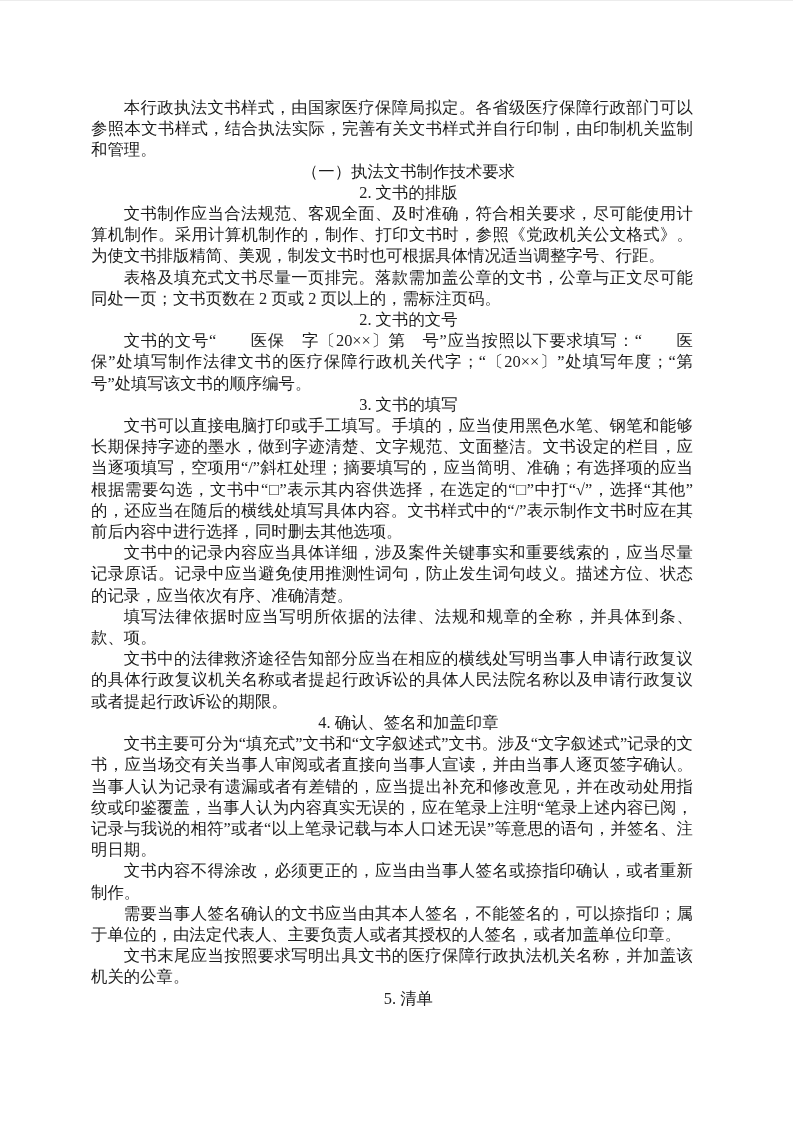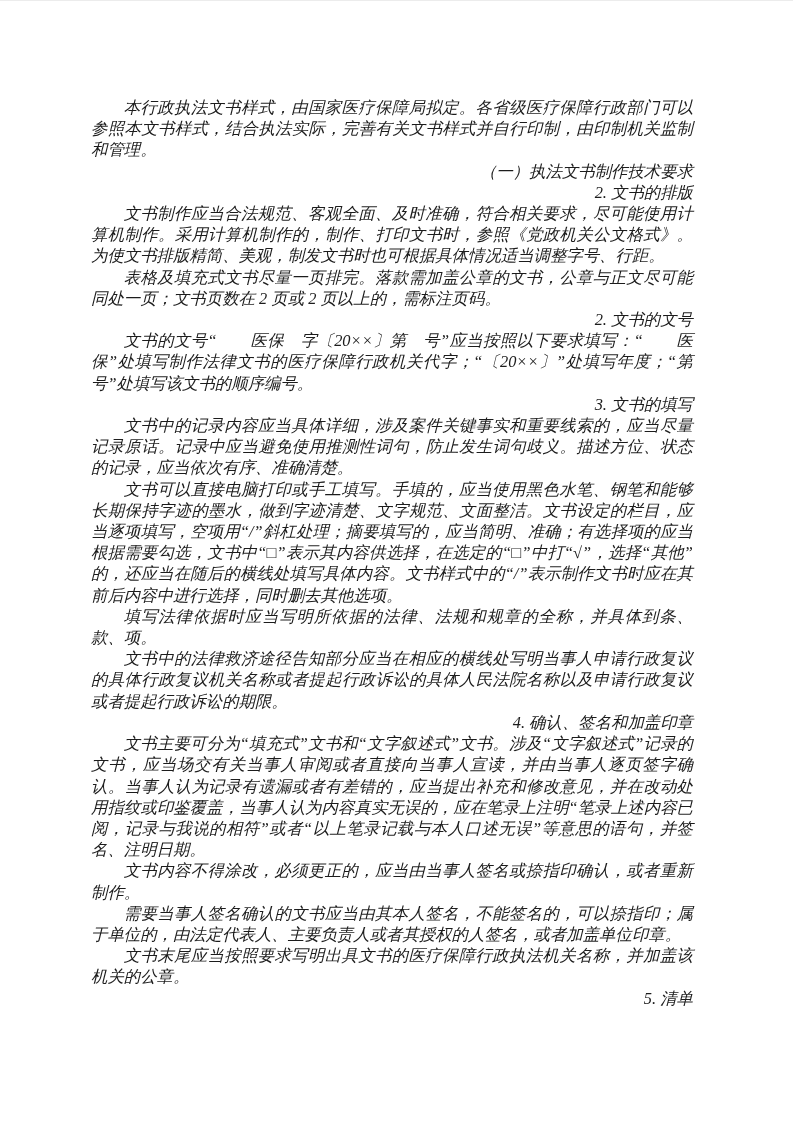--- a/index.html
+++ b/index.html
@@ -10,57 +10,56 @@
   .doc-page {
     position: relative;
     width: 793px;
     height: 1122px;
     margin: 0 auto;
     background: #ffffff;
     border-top: 1px solid #ececec;
     box-sizing: border-box;
     overflow: hidden;
     font-family: "Liberation Serif", "DejaVu Serif", serif;
-    font-style: italic;
   }
   .doc-body {
     position: absolute;
     top: 96px;
     left: 91px;
     width: 602px;
     color: #1c1c1c;
     font-size: 16.4px;
     line-height: 21.2px;
     text-align: justify;
   }
   .doc-body p {
     margin: 0;
     padding: 0;
     text-indent: 2em;
     word-break: break-all;
   }
   .doc-body p.section-heading {
-    text-align: right;
+    text-align: center;
   }
 </style>
 </head>
 <body>
 
 <div class="doc-page">
   <div class="doc-body">
       <p class="body-paragraph">本行政执法文书样式，由国家医疗保障局拟定。各省级医疗保障行政部门可以参照本文书样式，结合执法实际，完善有关文书样式并自行印制，由印制机关监制和管理。</p>
       <p class="section-heading">（一）执法文书制作技术要求</p>
       <p class="section-heading">2. 文书的排版</p>
       <p class="body-paragraph">文书制作应当合法规范、客观全面、及时准确，符合相关要求，尽可能使用计算机制作。采用计算机制作的，制作、打印文书时，参照《党政机关公文格式》。为使文书排版精简、美观，制发文书时也可根据具体情况适当调整字号、行距。</p>
       <p class="body-paragraph">表格及填充式文书尽量一页排完。落款需加盖公章的文书，公章与正文尽可能同处一页；文书页数在 2 页或 2 页以上的，需标注页码。</p>
       <p class="section-heading">2. 文书的文号</p>
       <p class="body-paragraph">文书的文号“　　医保　字〔20××〕第　号”应当按照以下要求填写：“　　医保”处填写制作法律文书的医疗保障行政机关代字；“〔20××〕”处填写年度；“第　号”处填写该文书的顺序编号。</p>
       <p class="section-heading">3. 文书的填写</p>
+      <p class="body-paragraph">文书可以直接电脑打印或手工填写。手填的，应当使用黑色水笔、钢笔和能够长期保持字迹的墨水，做到字迹清楚、文字规范、文面整洁。文书设定的栏目，应当逐项填写，空项用“/”斜杠处理；摘要填写的，应当简明、准确；有选择项的应当根据需要勾选，文书中“□”表示其内容供选择，在选定的“□”中打“√”，选择“其他”的，还应当在随后的横线处填写具体内容。文书样式中的“/”表示制作文书时应在其前后内容中进行选择，同时删去其他选项。</p>
       <p class="body-paragraph">文书中的记录内容应当具体详细，涉及案件关键事实和重要线索的，应当尽量记录原话。记录中应当避免使用推测性词句，防止发生词句歧义。描述方位、状态的记录，应当依次有序、准确清楚。</p>
-      <p class="body-paragraph">文书可以直接电脑打印或手工填写。手填的，应当使用黑色水笔、钢笔和能够长期保持字迹的墨水，做到字迹清楚、文字规范、文面整洁。文书设定的栏目，应当逐项填写，空项用“/”斜杠处理；摘要填写的，应当简明、准确；有选择项的应当根据需要勾选，文书中“□”表示其内容供选择，在选定的“□”中打“√”，选择“其他”的，还应当在随后的横线处填写具体内容。文书样式中的“/”表示制作文书时应在其前后内容中进行选择，同时删去其他选项。</p>
       <p class="body-paragraph">填写法律依据时应当写明所依据的法律、法规和规章的全称，并具体到条、款、项。</p>
       <p class="body-paragraph">文书中的法律救济途径告知部分应当在相应的横线处写明当事人申请行政复议的具体行政复议机关名称或者提起行政诉讼的具体人民法院名称以及申请行政复议或者提起行政诉讼的期限。</p>
       <p class="section-heading">4. 确认、签名和加盖印章</p>
       <p class="body-paragraph">文书主要可分为“填充式”文书和“文字叙述式”文书。涉及“文字叙述式”记录的文书，应当场交有关当事人审阅或者直接向当事人宣读，并由当事人逐页签字确认。当事人认为记录有遗漏或者有差错的，应当提出补充和修改意见，并在改动处用指纹或印鉴覆盖，当事人认为内容真实无误的，应在笔录上注明“笔录上述内容已阅，记录与我说的相符”或者“以上笔录记载与本人口述无误”等意思的语句，并签名、注明日期。</p>
       <p class="body-paragraph">文书内容不得涂改，必须更正的，应当由当事人签名或捺指印确认，或者重新制作。</p>
       <p class="body-paragraph">需要当事人签名确认的文书应当由其本人签名，不能签名的，可以捺指印；属于单位的，由法定代表人、主要负责人或者其授权的人签名，或者加盖单位印章。</p>
       <p class="body-paragraph">文书末尾应当按照要求写明出具文书的医疗保障行政执法机关名称，并加盖该机关的公章。</p>
       <p class="section-heading">5. 清单</p>
     </div>
 </div>

